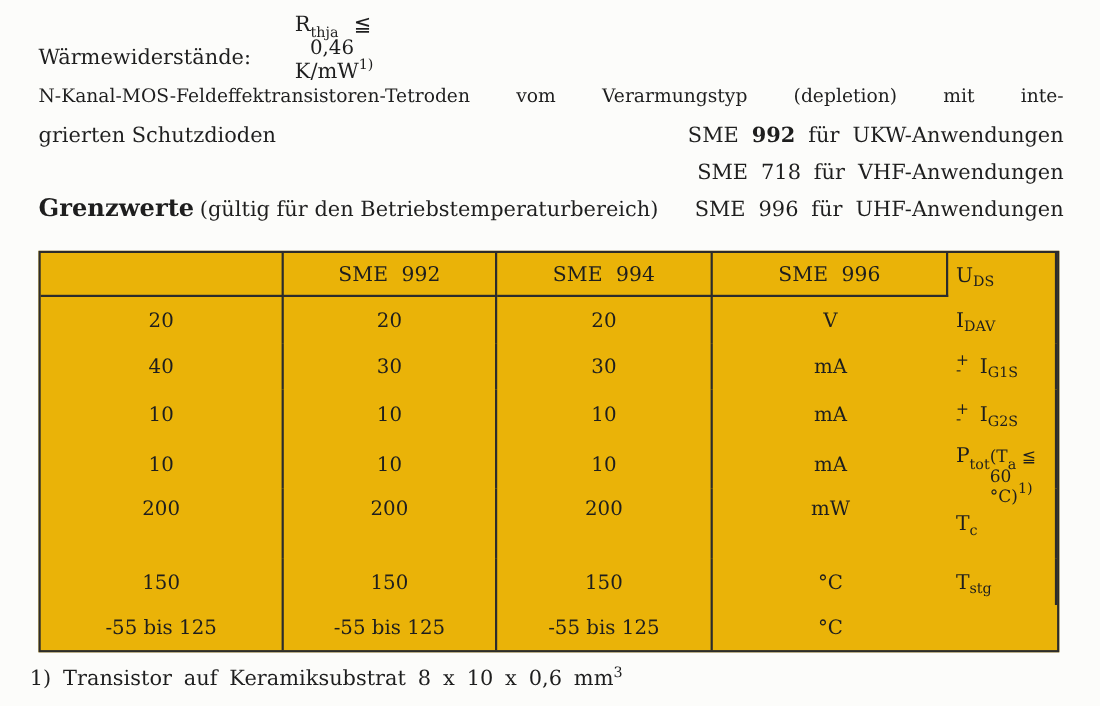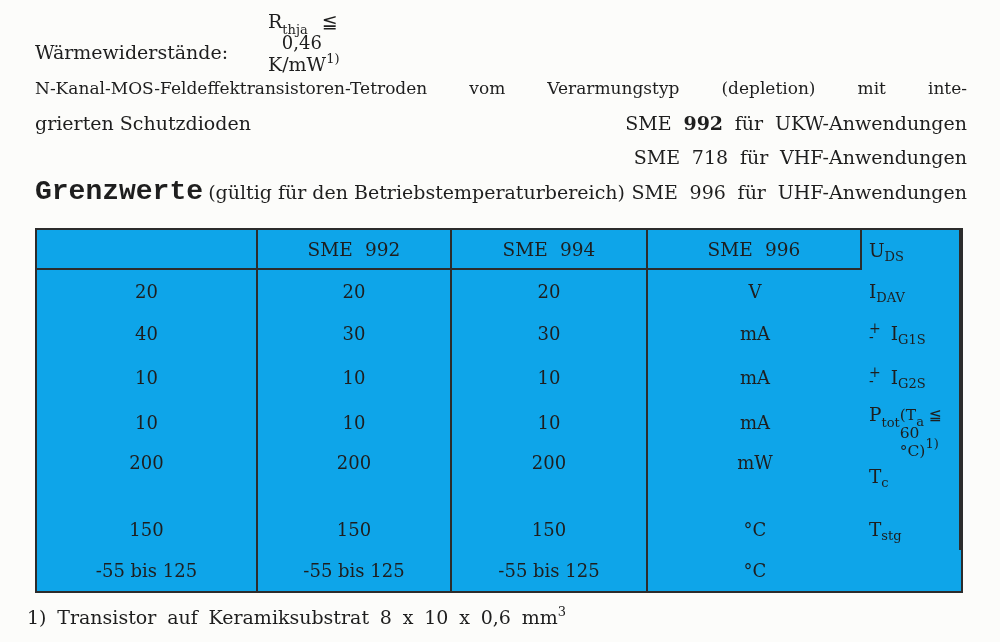--- a/index.html
+++ b/index.html
@@ -21,31 +21,31 @@
   .formula .val { margin-right:12px; }
 
   .desc1 { left:35px; top:78px; width:932px; font-size:17px;
            text-align:justify; text-align-last:justify; }
   .desc-row2 { left:35px; top:112px; width:932px; display:flex;
                justify-content:space-between; font-size:19px; }
   .app-line { font-size:19px; word-spacing:0.3em; }
   .app-right3 { left:35px; top:146px; width:932px; text-align:right; }
   .limits-row { left:35px; top:176px; width:932px; display:flex;
                 justify-content:space-between; align-items:baseline; }
-  .limits-title { font-weight:bold; font-size:28px;font-family:Liberation Mono, monospace; }
+  .limits-title { font-weight:bold; font-size:22px; }
   .limits-note { font-size:19px; }
 
   
   .tbl {
     left:35px; top:228px; width:928px; height:365px;
     border:2px solid #2c2c2c;
     display:grid;
     grid-template-columns:221px 194px 196px 214px 1fr;
     grid-template-rows:40px 42px 42px 46px 44px 64px 42px auto;
-    box-sizing:border-box; background:#0ea5e9;
+    box-sizing:border-box; background:#eab308;
   }
   .cell { box-sizing:border-box; }
   .br { border-right:2px solid #2c2c2c; }
   .hd { border-bottom:2px solid #2c2c2c; display:flex; align-items:center;
         justify-content:center; font-size:18.5px; word-spacing:0.35em; }
   .lab { padding-left:7px; display:flex; align-items:center; font-size:18.5px; }
   .val { display:flex; align-items:center; justify-content:center; font-size:18px; }
   .topal { align-items:flex-start; padding-top:8px; }
   .pm { display:inline-flex; flex-direction:column; font-size:14px;
         line-height:9px; margin-right:10px; }

